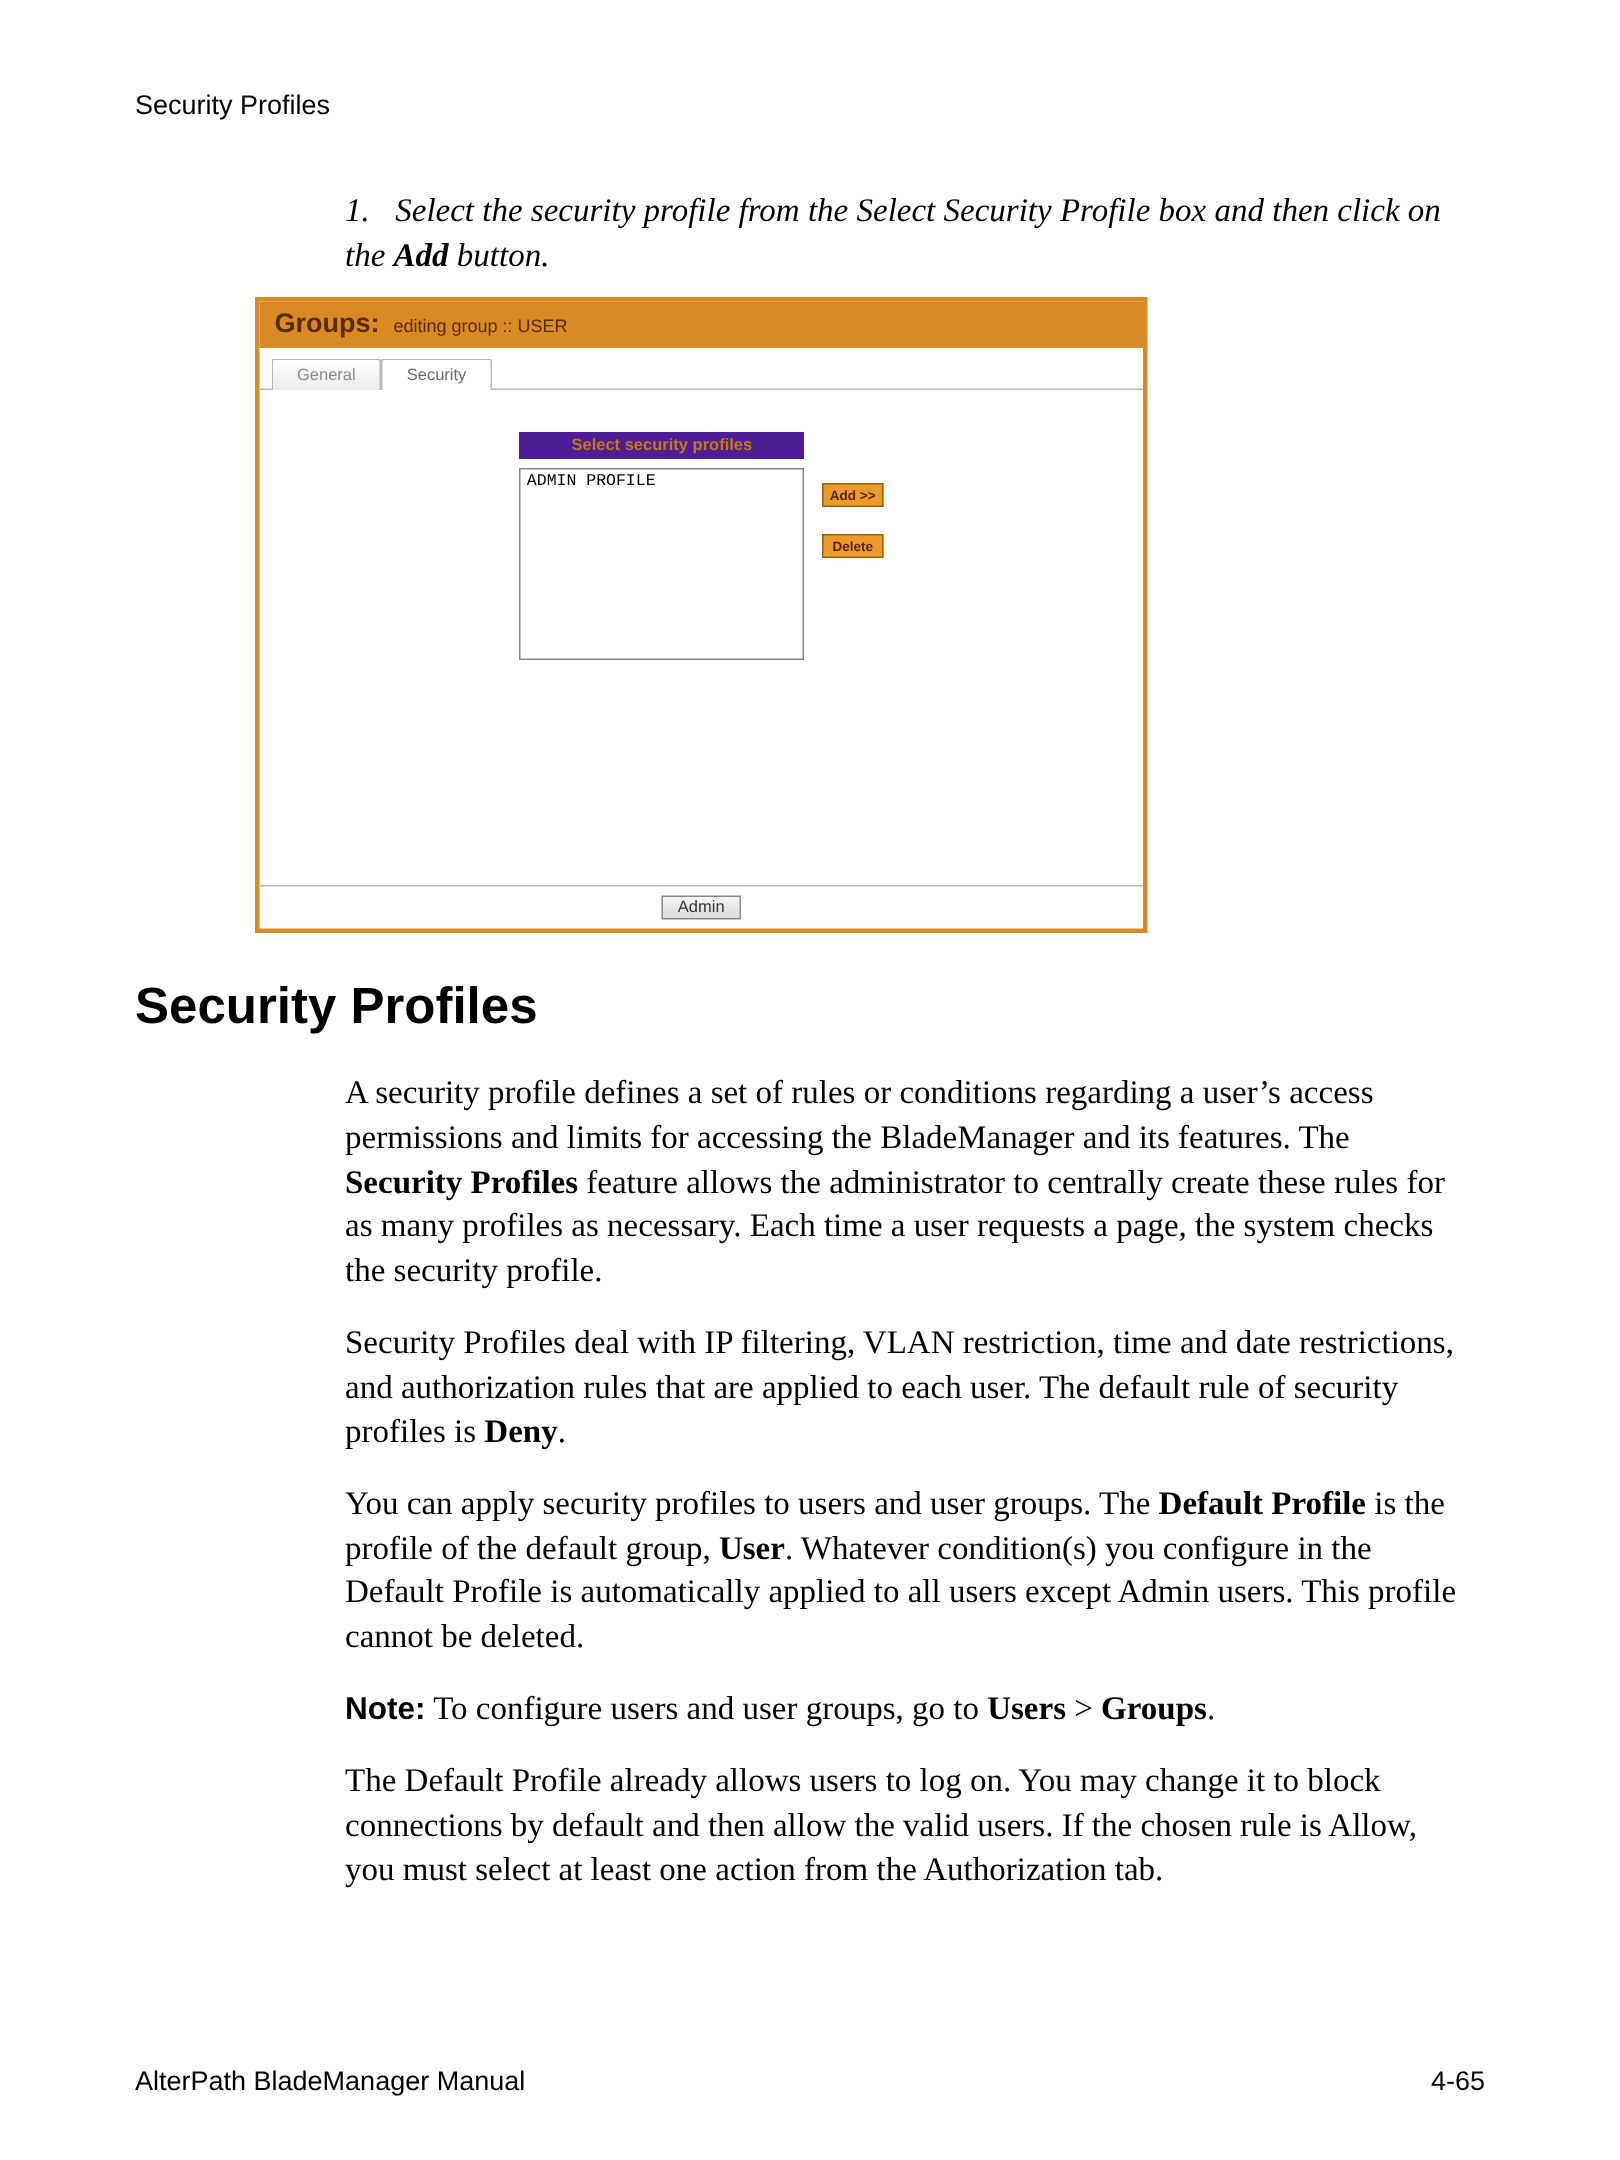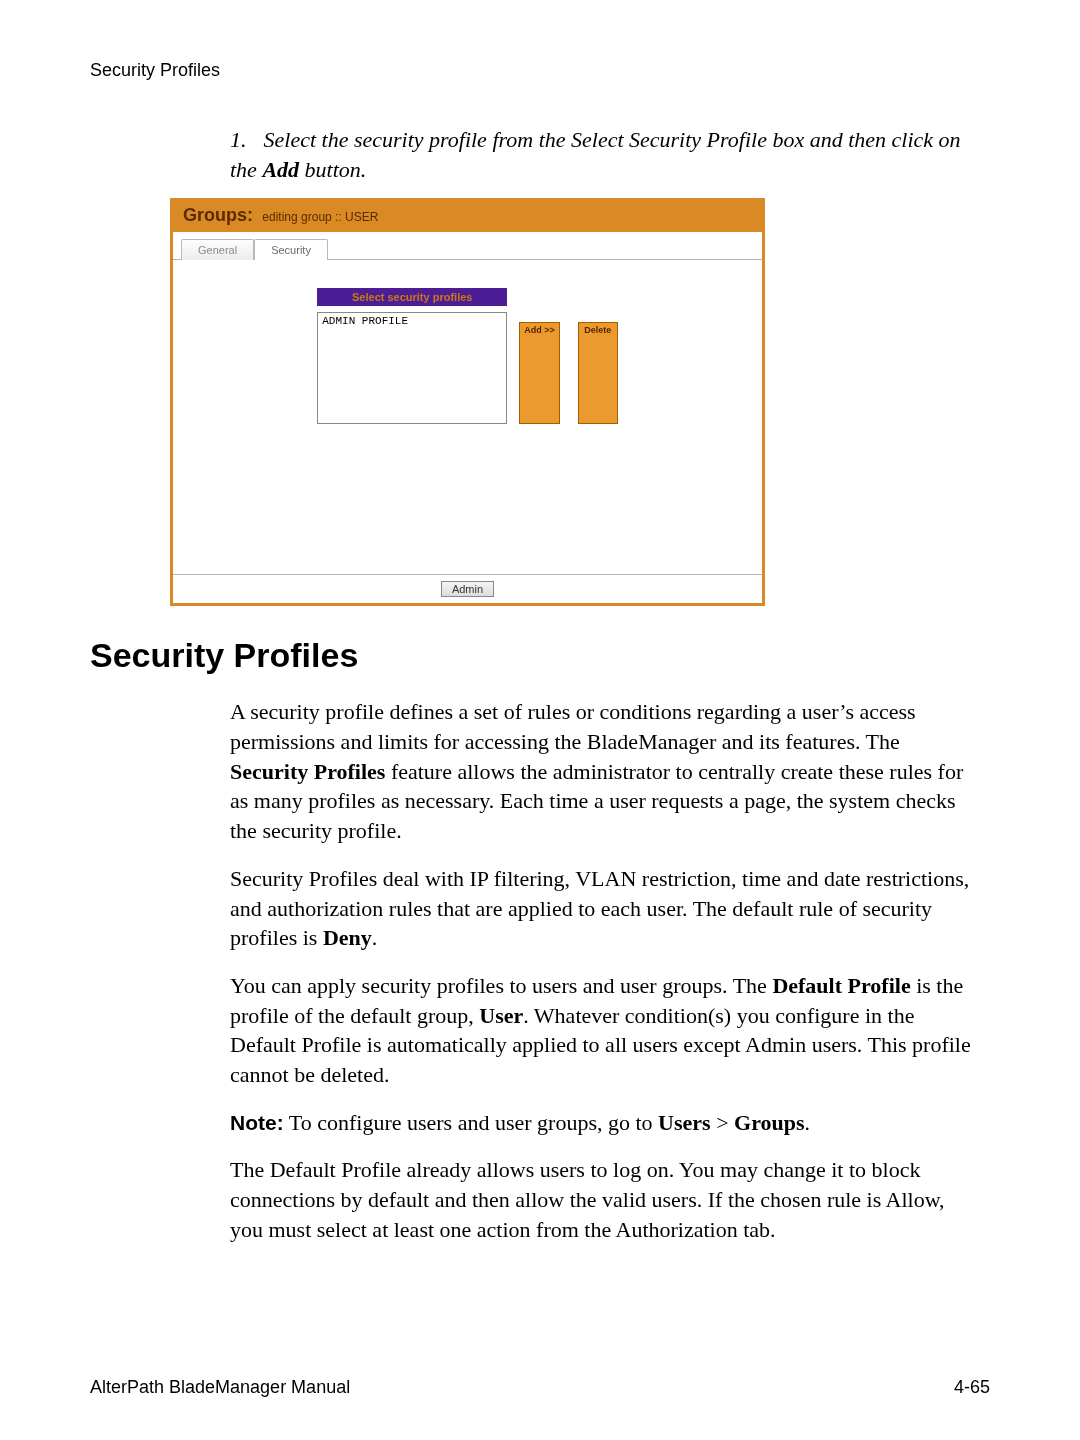--- a/index.html
+++ b/index.html
@@ -79,29 +79,30 @@
       background: #4c1d95;
       text-align: center;
       font-size: 11px;
       font-weight: bold;
       color: #c77a12;
       padding: 3px 0;
       margin-bottom: 6px;
     }
     .listbox {
       border: 1px solid #888;
-      height: 112px;
+      height: 128px;
       font-family: "Courier New", monospace;
       font-size: 11px;
       padding: 2px 4px;
       background: #fff;
       overflow: hidden;
     }
     .mid-buttons {
       display: flex;
+      flex-direction: column;
       gap: 18px;
       justify-content: flex-start;
       padding-top: 34px;
     }
     .orange-btn {
       background: #eb9a2e;
       border: 1px solid #a55d00;
       font-size: 9px;
       font-weight: bold;
       color: #5a2400;

